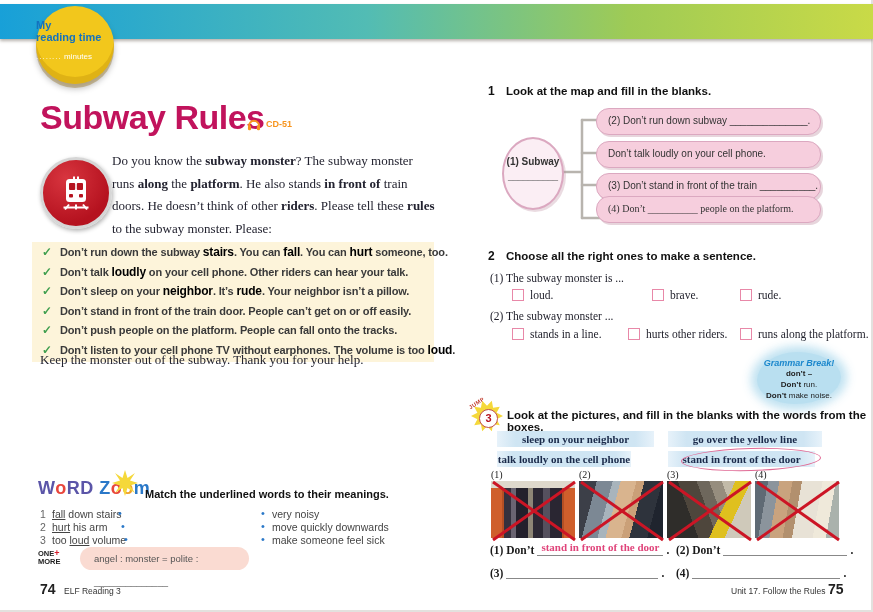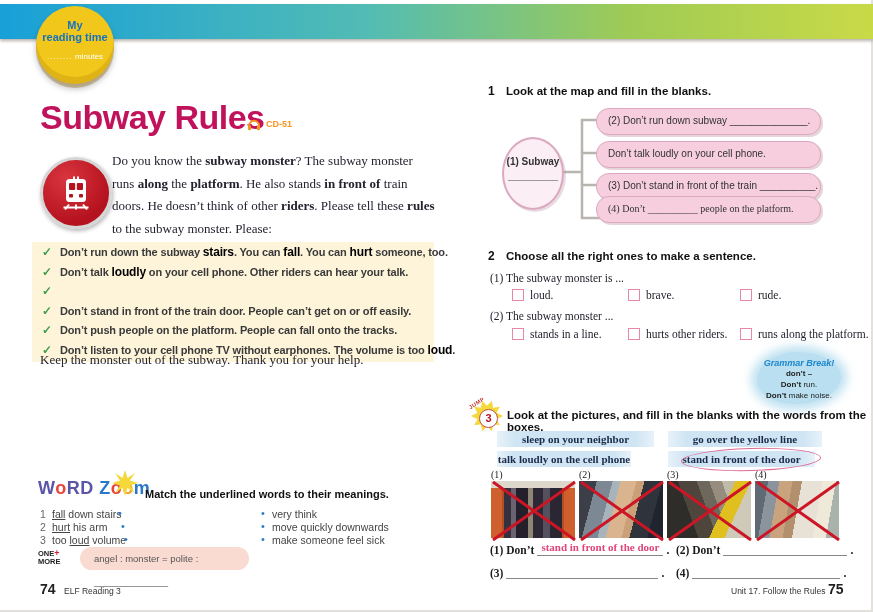--- a/index.html
+++ b/index.html
@@ -4,21 +4,21 @@
 <style>
   html,body{margin:0;padding:0;background:#fff;}
   .sheet{position:relative;width:873px;height:612px;background:#fff;overflow:hidden;
          font-family:"Liberation Sans",sans-serif;box-shadow:inset -2px -2px 0 #e3e1de;}
   
   .banner{position:absolute;left:0;top:4px;width:873px;height:35px;
           background:linear-gradient(90deg,var(--banner_left) 0%,var(--banner_mid) 42%,#9fcb55 72%,var(--banner_right) 100%);
           box-shadow:0 2px 3px rgba(95,85,72,.45);}
   
   .badge{position:absolute;left:36px;top:6px;width:78px;height:78px;border-radius:50%;
-         background:var(--badge_yellow);text-align:center;
+         background:var(--badge_yellow);text-align:left;
          box-shadow:0 4px 0 rgba(140,100,10,.35),0 5px 6px rgba(0,0,0,.25),inset 0 -7px 0 rgba(190,140,8,.35);}
   .badge .l1{margin-top:13px;font-size:11px;font-weight:bold;color:var(--badge_text_blue);}
   .badge .l2{font-size:11px;font-weight:bold;color:var(--badge_text_blue);}
   .badge .l3{margin-top:9px;font-size:8px;color:#fff;font-weight:normal;}
   .badge .dots{letter-spacing:1px;}
   
   .title{position:absolute;left:40px;top:98px;margin:0;font-size:34px;font-weight:bold;
          color:var(--title_crimson);letter-spacing:-0.5px;}
   .audio{position:absolute;left:246px;top:117px;display:flex;align-items:center;gap:4px;cursor:pointer;}
   .audio .lbl{font-size:9px;font-weight:bold;color:var(--orange);}
@@ -150,21 +150,21 @@
         <line x1="7.5" y1="34.5" x2="32.5" y2="34.5"></line>
       </g>
     </svg>
   </div>
 
   <p class="intro"><span>Do you know the </span><span class="seg-b">subway monster</span><span>? The subway monster runs </span><span class="seg-b">along</span><span> the </span><span class="seg-b">platform</span><span>. He also stands </span><span class="seg-b">in front of</span><span> train doors. He doesn’t think of other </span><span class="seg-b">riders</span><span>. Please tell these </span><span class="seg-b">rules</span><span> to the subway monster. Please:</span></p>
 
   <div class="rulesbox">
     <div class="rule"><span class="check">✓</span><span><span>Don’t run down the subway </span><span class="seg-b">stairs</span><span>. You can </span><span class="seg-b">fall</span><span>. You can </span><span class="seg-b">hurt</span><span> someone, too.</span></span></div>
     <div class="rule"><span class="check">✓</span><span><span>Don’t talk </span><span class="seg-b">loudly</span><span> on your cell phone. Other riders can hear your talk.</span></span></div>
-    <div class="rule"><span class="check">✓</span></div>
+    <div class="rule"><span class="check">✓</span><span><span>Don’t sleep on your </span><span class="seg-b">neighbor</span><span>. It’s </span><span class="seg-b">rude</span><span>. Your neighbor isn’t a pillow.</span></span></div>
     <div class="rule"><span class="check">✓</span><span><span>Don’t stand in front of the train door. People can’t get on or off easily.</span></span></div>
     <div class="rule"><span class="check">✓</span><span><span>Don’t push people on the platform. People can fall onto the tracks.</span></span></div>
     <div class="rule"><span class="check">✓</span><span><span>Don’t listen to your cell phone TV without earphones. The volume is too </span><span class="seg-b">loud</span><span>.</span></span></div>
   </div>
 
   <p class="closing">Keep the monster out of the subway. Thank you for your help.</p>
 
   <div class="wz-logo"><span style="color: rgb(91, 85, 168);">W</span><span style="color: rgb(232, 70, 60);">o</span><span style="color: rgb(91, 85, 168);">R</span><span style="color: rgb(91, 85, 168);">D</span><span> </span><span style="color: rgb(42, 120, 200);">Z</span><span style="color: rgb(232, 70, 60);">o</span><span style="color: rgb(240, 160, 40);">o</span><span style="color: rgb(42, 120, 200);">m</span></div>
   <svg class="wz-burst" width="26" height="26" viewBox="0 0 26 26">
     <polygon points="13,0 15.5,8 23,3 18,10.5 26,13 18,15.5 23,23 15.5,18 13,26 10.5,18 3,23 8,15.5 0,13 8,10.5 3,3 10.5,8" fill="#f5d83a"></polygon>
@@ -173,21 +173,21 @@
 
   <div class="wz-row" style="left:40px;top:508px;"><span class="wz-num">1</span><span><span class="seg-u">fall</span><span> down stairs</span></span></div>
   <div class="wz-row" style="left:40px;top:521px;"><span class="wz-num">2</span><span><span class="seg-u">hurt</span><span> his arm</span></span></div>
   <div class="wz-row" style="left:40px;top:534px;"><span class="wz-num">3</span><span><span>too </span><span class="seg-u">loud</span><span> volume</span></span></div>
   <span class="wz-dot" style="left:118px;top:507px;">•</span>
   <span class="wz-dot" style="left:121px;top:520px;">•</span>
   <span class="wz-dot" style="left:124px;top:533px;">•</span>
   <span class="wz-dot" style="left:261px;top:507px;">•</span>
   <span class="wz-dot" style="left:261px;top:520px;">•</span>
   <span class="wz-dot" style="left:261px;top:533px;">•</span>
-  <div class="wz-row" style="left:272px;top:508px;">very think</div>
+  <div class="wz-row" style="left:272px;top:508px;">very noisy</div>
   <div class="wz-row" style="left:272px;top:521px;">move quickly downwards</div>
   <div class="wz-row" style="left:272px;top:534px;">make someone feel sick</div>
 
   <div class="om-badge">
     <div><span>ONE</span><span class="plus">+</span></div>
     <div>MORE</div>
   </div>
   <div class="om-box">
     <span>angel : monster = polite :</span> <span>______________</span>
   </div>
@@ -220,21 +220,21 @@
   <div class="map-box" style="top:196px;font-family:Liberation Serif, serif;">(4) Don’t __________ people on the platform.</div>
 
   <div class="ex-num" style="left:488px;top:249px;">2</div>
   <div class="ex-head" style="left:506px;top:250px;">Choose all the right ones to make a sentence.</div>
 
   <div class="stem" style="left:490px;top:272px;">(1) The subway monster is ...</div>
   <div class="opt" style="left:512px;top:289px;">
       <span class="cbx"></span>
       <span>loud.</span>
     </div>
-  <div class="opt" style="left:596px;top:289px;padding-left:32px;">
+  <div class="opt" style="left:620px;top:289px;padding-left:32px;">
       <span class="cbx"></span>
       <span>brave.</span>
     </div>
   <div class="opt" style="left:740px;top:289px;">
       <span class="cbx"></span>
       <span>rude.</span>
     </div>
 
   <div class="stem" style="left:490px;top:310px;">(2) The subway monster ...</div>
   <div class="opt" style="left:512px;top:328px;">

